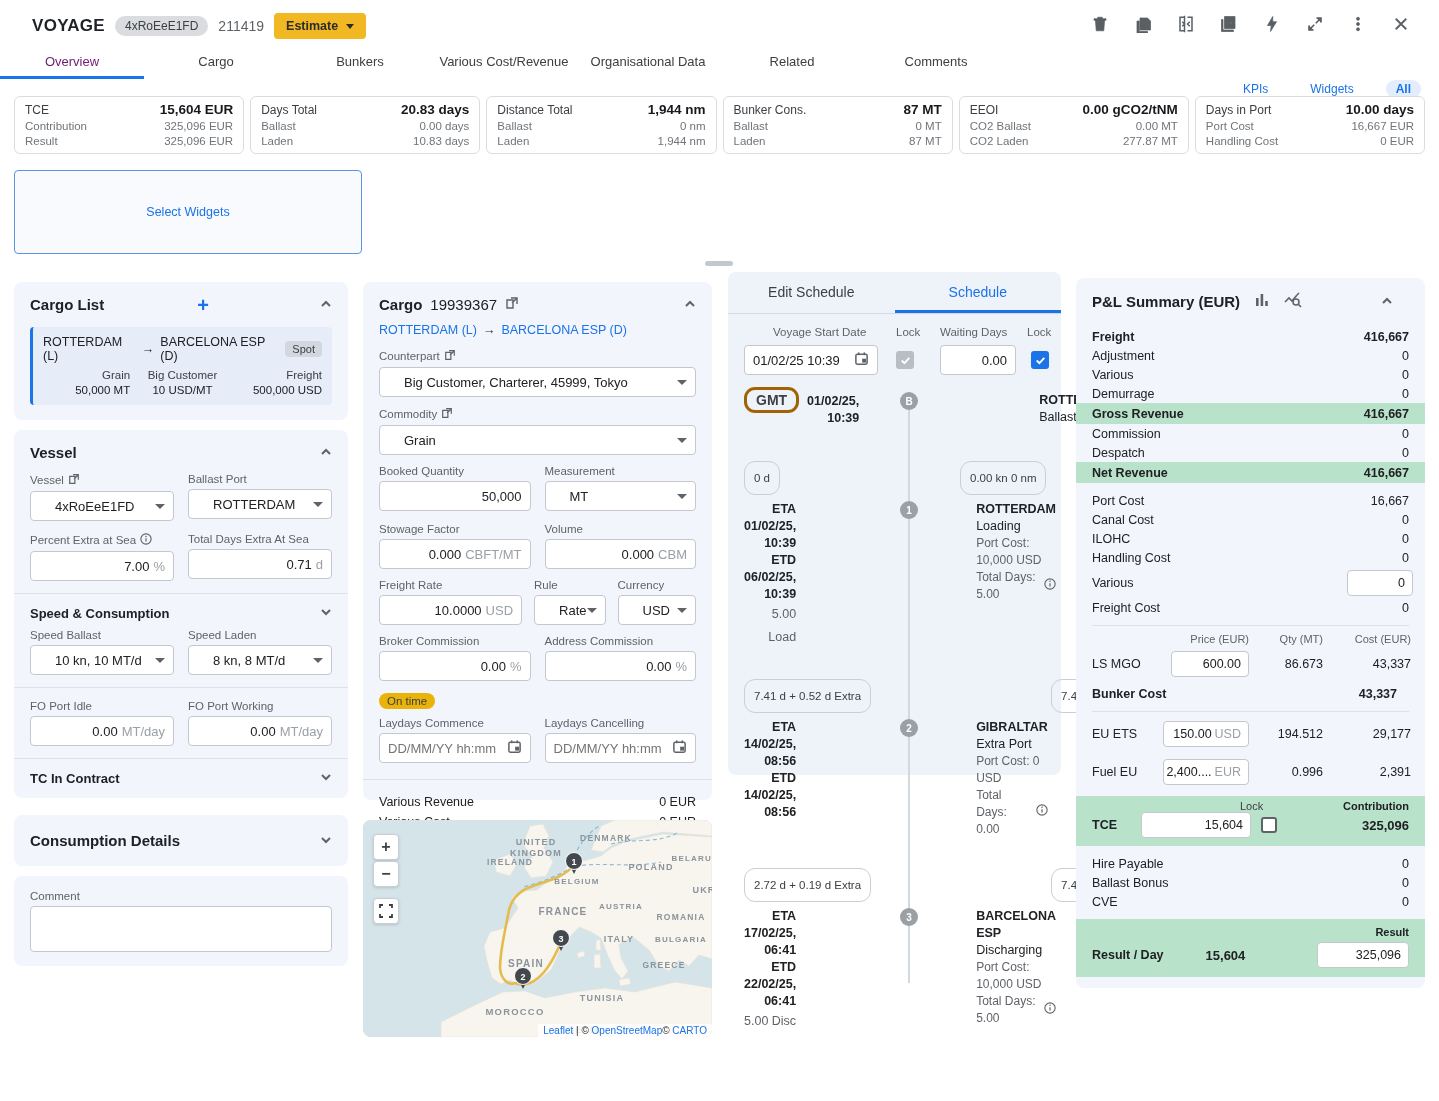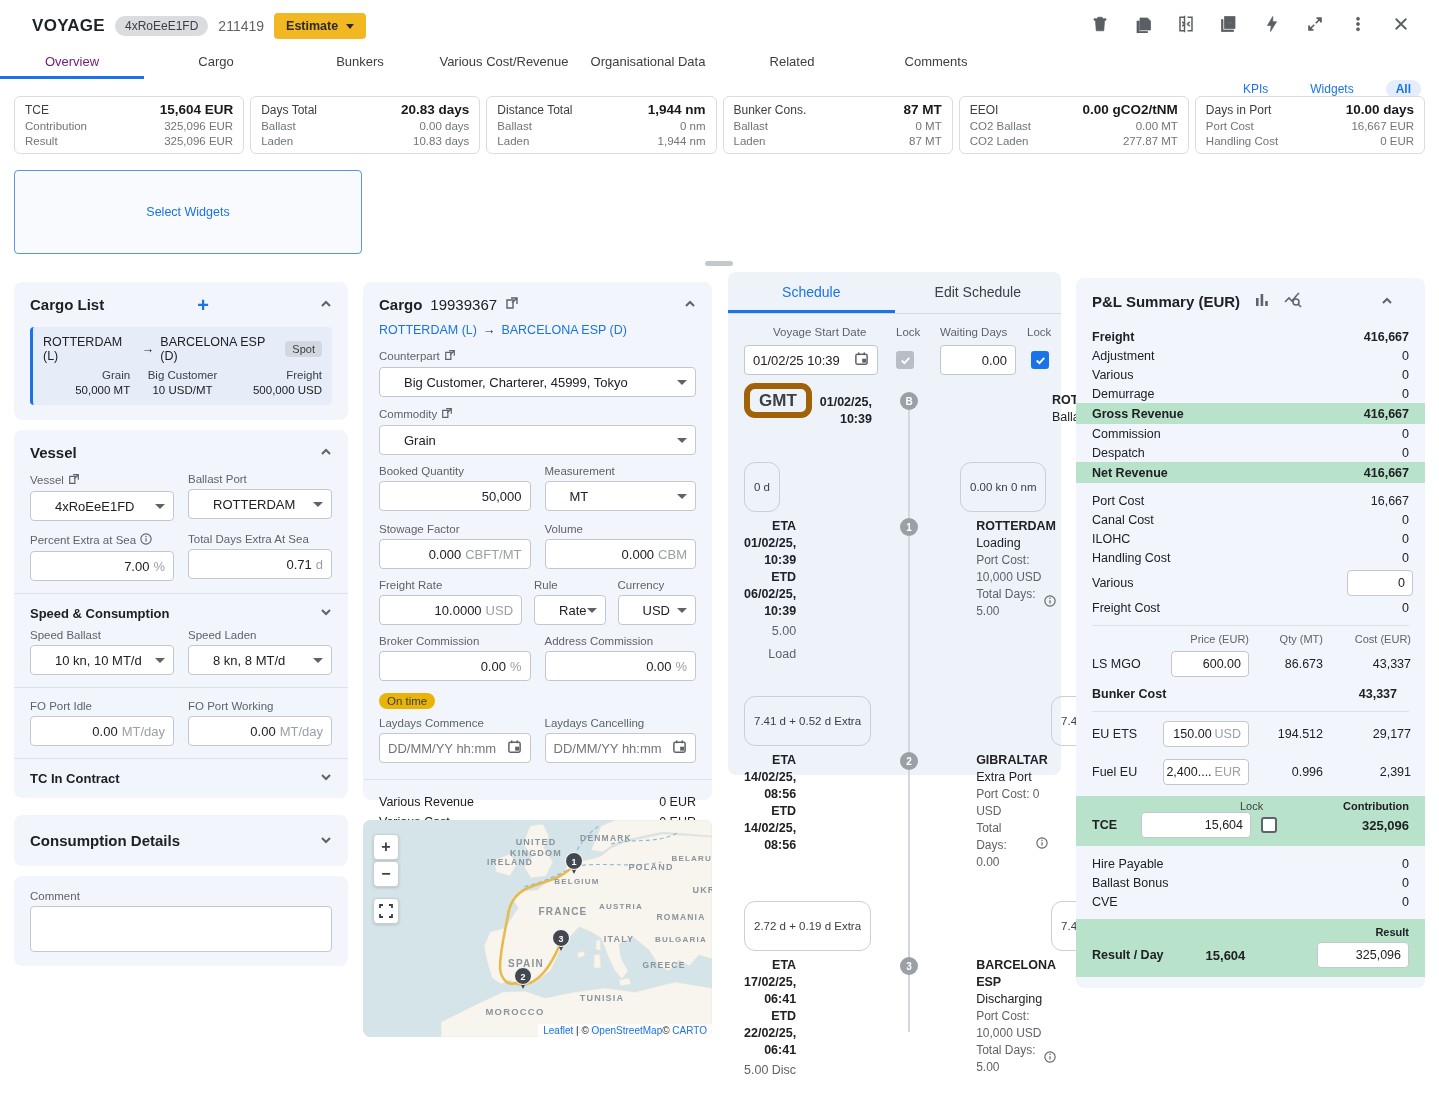--- a/index.html
+++ b/index.html
@@ -91,24 +91,24 @@
   .t-stop { position:relative; display:flex; margin-bottom:4px; }
   .t-left { width:150px; text-align:right; font-size:12.5px; }
   .t-left .bold { font-weight:bold; color:#202124; line-height:17px; }
   .t-left .muted { color:#5f6368; line-height:23px; }
   .t-node { position:absolute; left:156px; top:0px; width:18px; height:18px; border-radius:50%; background:#9aa0a6; color:#fff; font-size:10px; font-weight:bold; display:flex; align-items:center; justify-content:center; }
   .t-right { margin-left:180px; font-size:12.5px; }
   .t-right .name { font-weight:bold; line-height:17px; }
   .t-right .act { line-height:17px; }
   .t-right .det { color:#5f6368; font-size:12px; line-height:17px; display:flex; align-items:center; gap:4px; }
   .leg-row { position:relative; display:flex; align-items:center; margin:16px 0 6px; }
-  .pill { display:inline-block; border:1px solid #c9cfd7; border-radius:11px; padding:18px 9px; font-size:11.5px; color:#3c4043; background:transparent; white-space:nowrap; }
+  .pill { display:inline-block; border:1px solid #c9cfd7; border-radius:11px; padding:10px 9px; font-size:11.5px; color:#3c4043; background:transparent; white-space:nowrap; }
   .leg-left { width:150px; text-align:right; }
   .leg-right { margin-left:180px; }
-  .gmt-pill { border:6px solid #a16207; border-radius:11px; padding:2px 9px; font-size:17px; color:#3c4043; margin-right:8px; }
+  .gmt-pill { border:3px solid #a16207; border-radius:11px; padding:2px 9px; font-size:14px; color:#3c4043; margin-right:8px; }
 
   
   .pnl { padding:14px 0; }
   .pnl .panel-h { padding:0 16px; }
   .pnl-row { display:flex; justify-content:space-between; padding:2.5px 16px; font-size:12.5px; color:#202124; }
   .pnl-row.bold { font-weight:bold; }
   .pnl-row.hl { background:#b9e2ca; font-weight:bold; padding-top:3.5px; padding-bottom:3.5px; }
   .pnl-grid { display:grid; grid-template-columns:1fr 96px 74px 88px; align-items:center; padding:3px 14px 3px 16px; font-size:12.5px; }
   .pnl-grid .num { text-align:right; }
   .pnl-grid .hdr { font-size:11px; color:#5f6368; text-align:right; }
@@ -661,22 +661,22 @@
           <path d="M1 4 V1 H4 M10 1 H13 V4 M13 10 V13 H10 M4 13 H1 V10" fill="none" stroke="#3c4043" stroke-width="1.8"></path>
         </svg>
     </div>
     <div class="map-attr">
       <span class="lnk">Leaflet</span><span> | © </span><span class="lnk">OpenStreetMap</span><span>© </span><span class="lnk">CARTO</span>
     </div>
   </div>
 
   <div class="panel" style="left:728px; top:272px; width:333px; height:503px; background:#eef3fa;">
     <div class="sched-tabs" id="sched-tabs">
+        <div class="sched-tab">Edit Schedule</div>
         <div class="sched-tab active">Schedule</div>
-        <div class="sched-tab">Edit Schedule</div>
       </div>
     <div class="sched-controls">
       <span class="sc-label" style="left:13px;margin-left:16px;">Voyage Start Date</span>
       <span class="sc-label" style="left:152px;">Lock</span>
       <span class="sc-label" style="left:196px;">Waiting Days</span>
       <span class="sc-label" style="left:283px;">Lock</span>
       <div class="datebox" style="position:absolute; left:0; top:31px; width:134px;">
         <input readonly="" style="color: rgb(32, 33, 36);" value="01/02/25 10:39">
         <span class="cal-icon"><svg viewBox="0 0 16 16">
               <rect x="2" y="3.5" width="12" height="10.5" rx="1.5"></rect>

